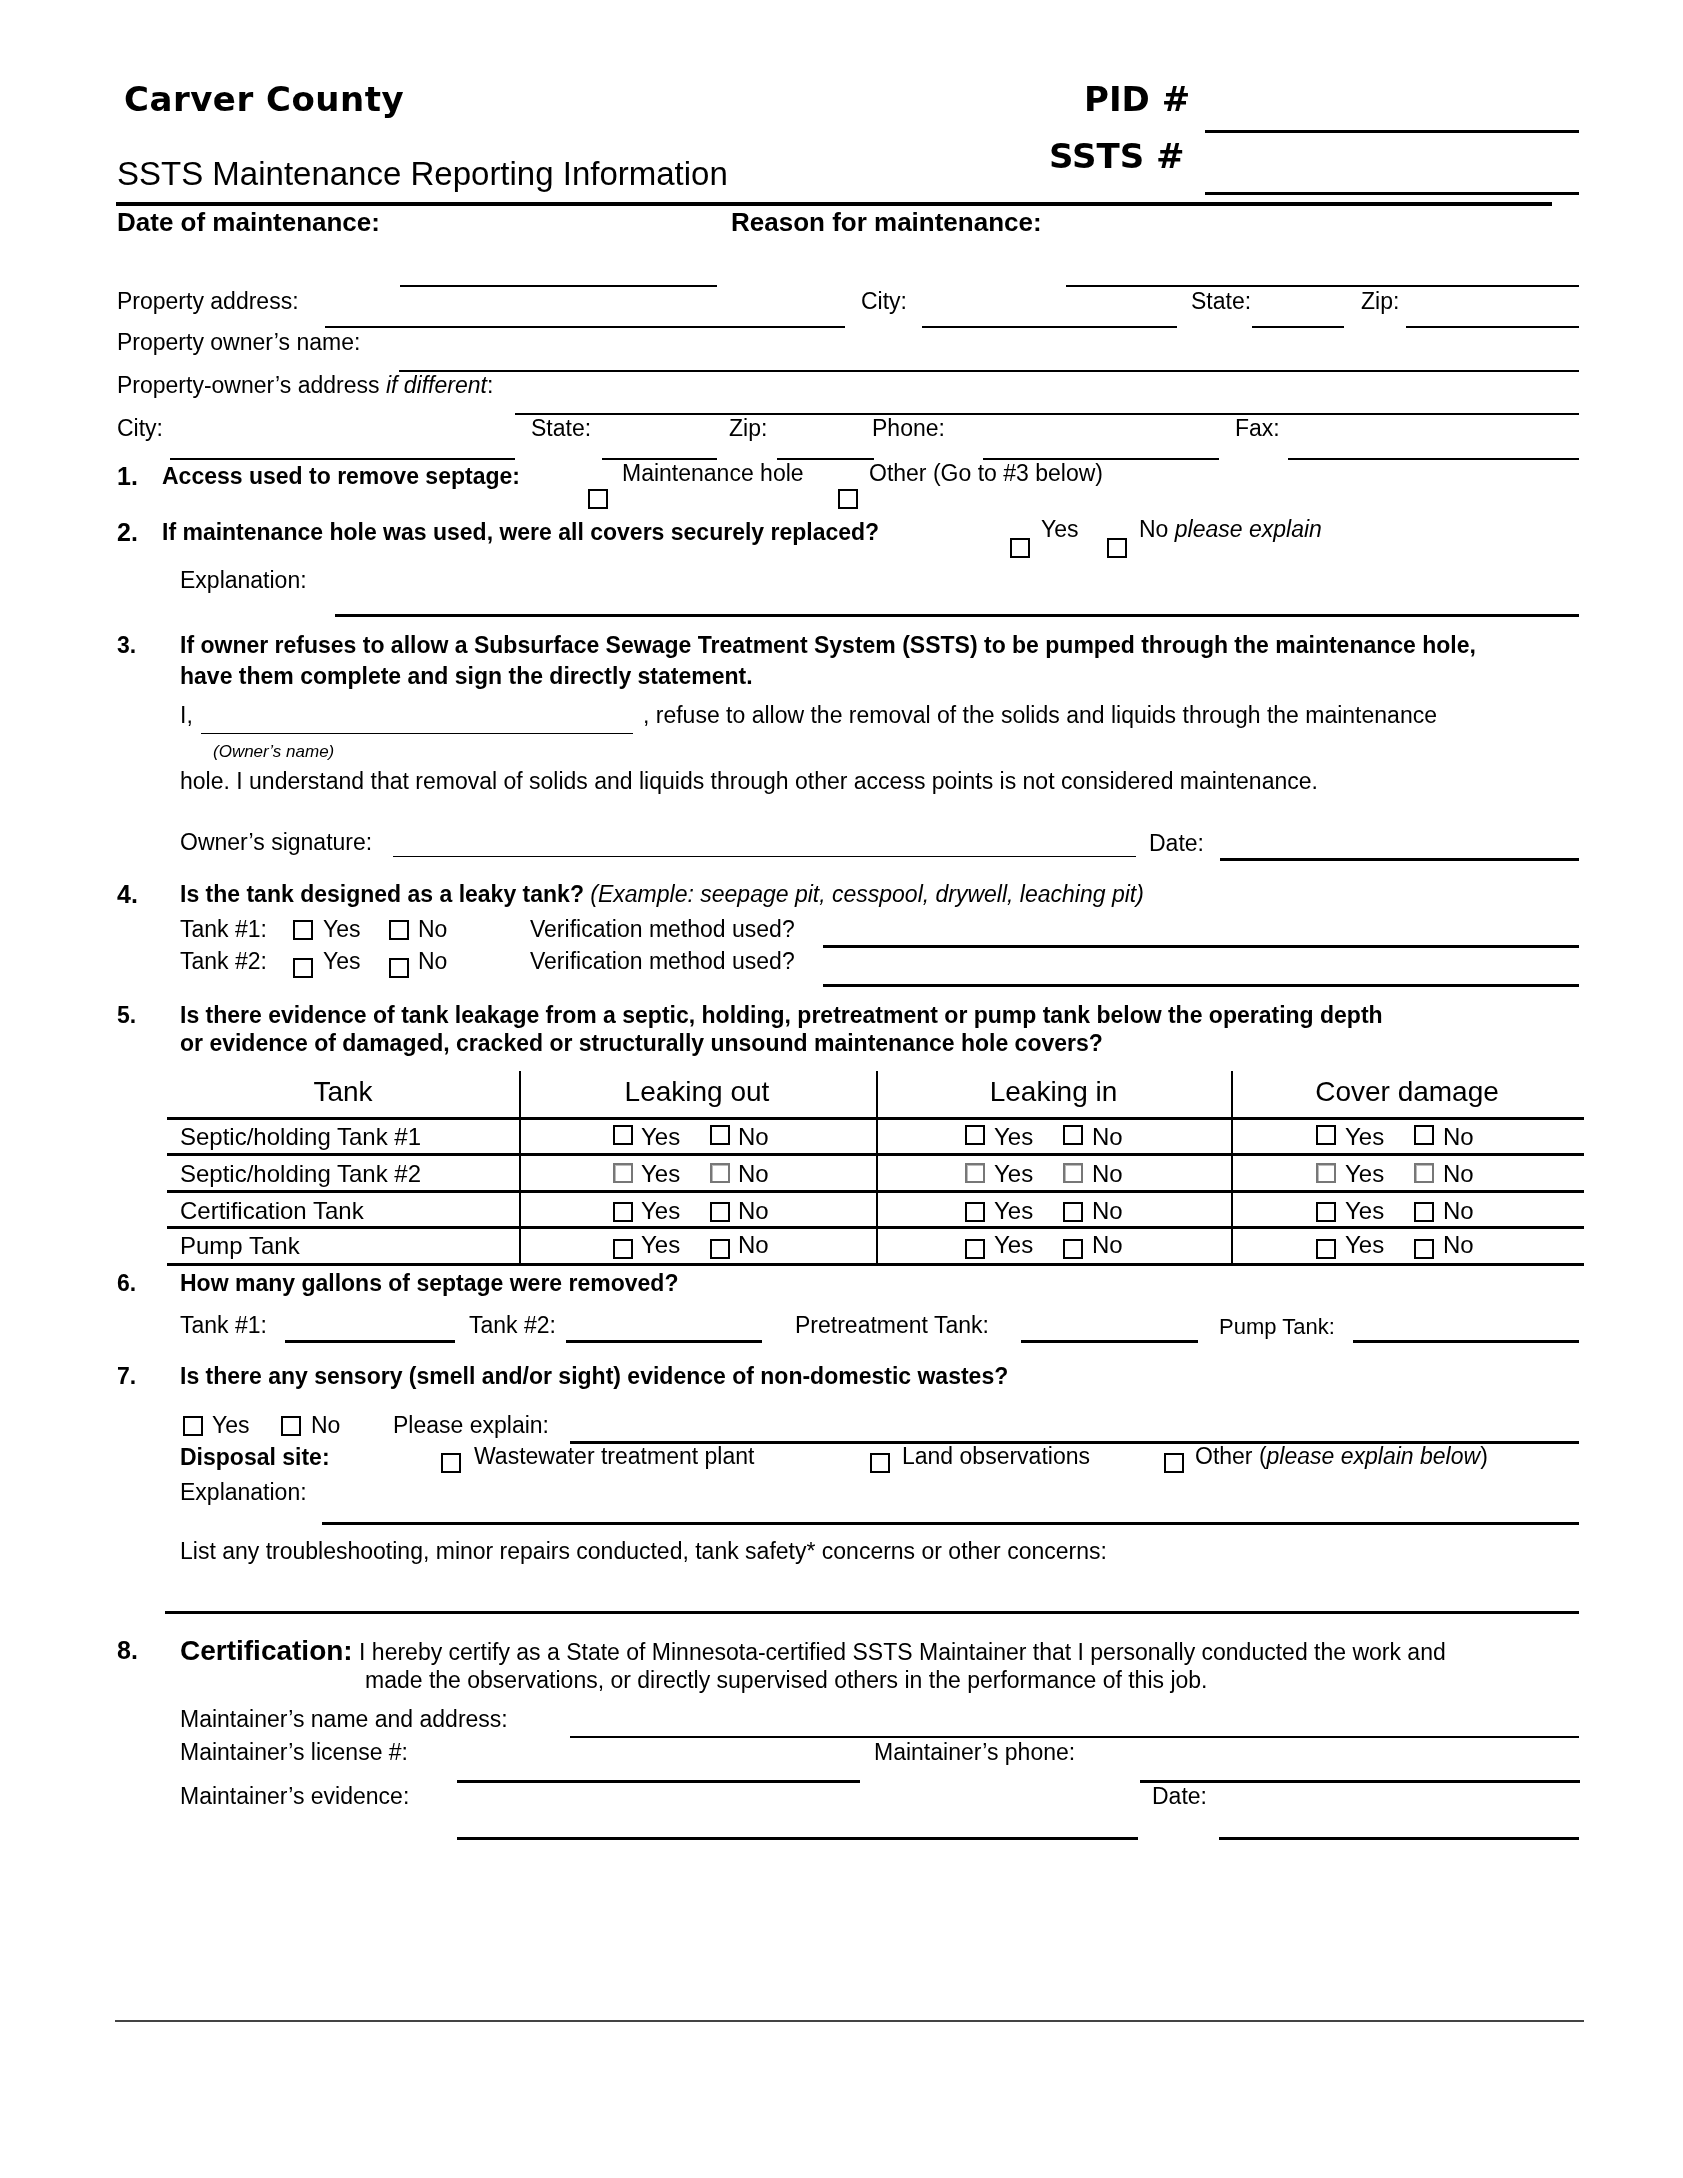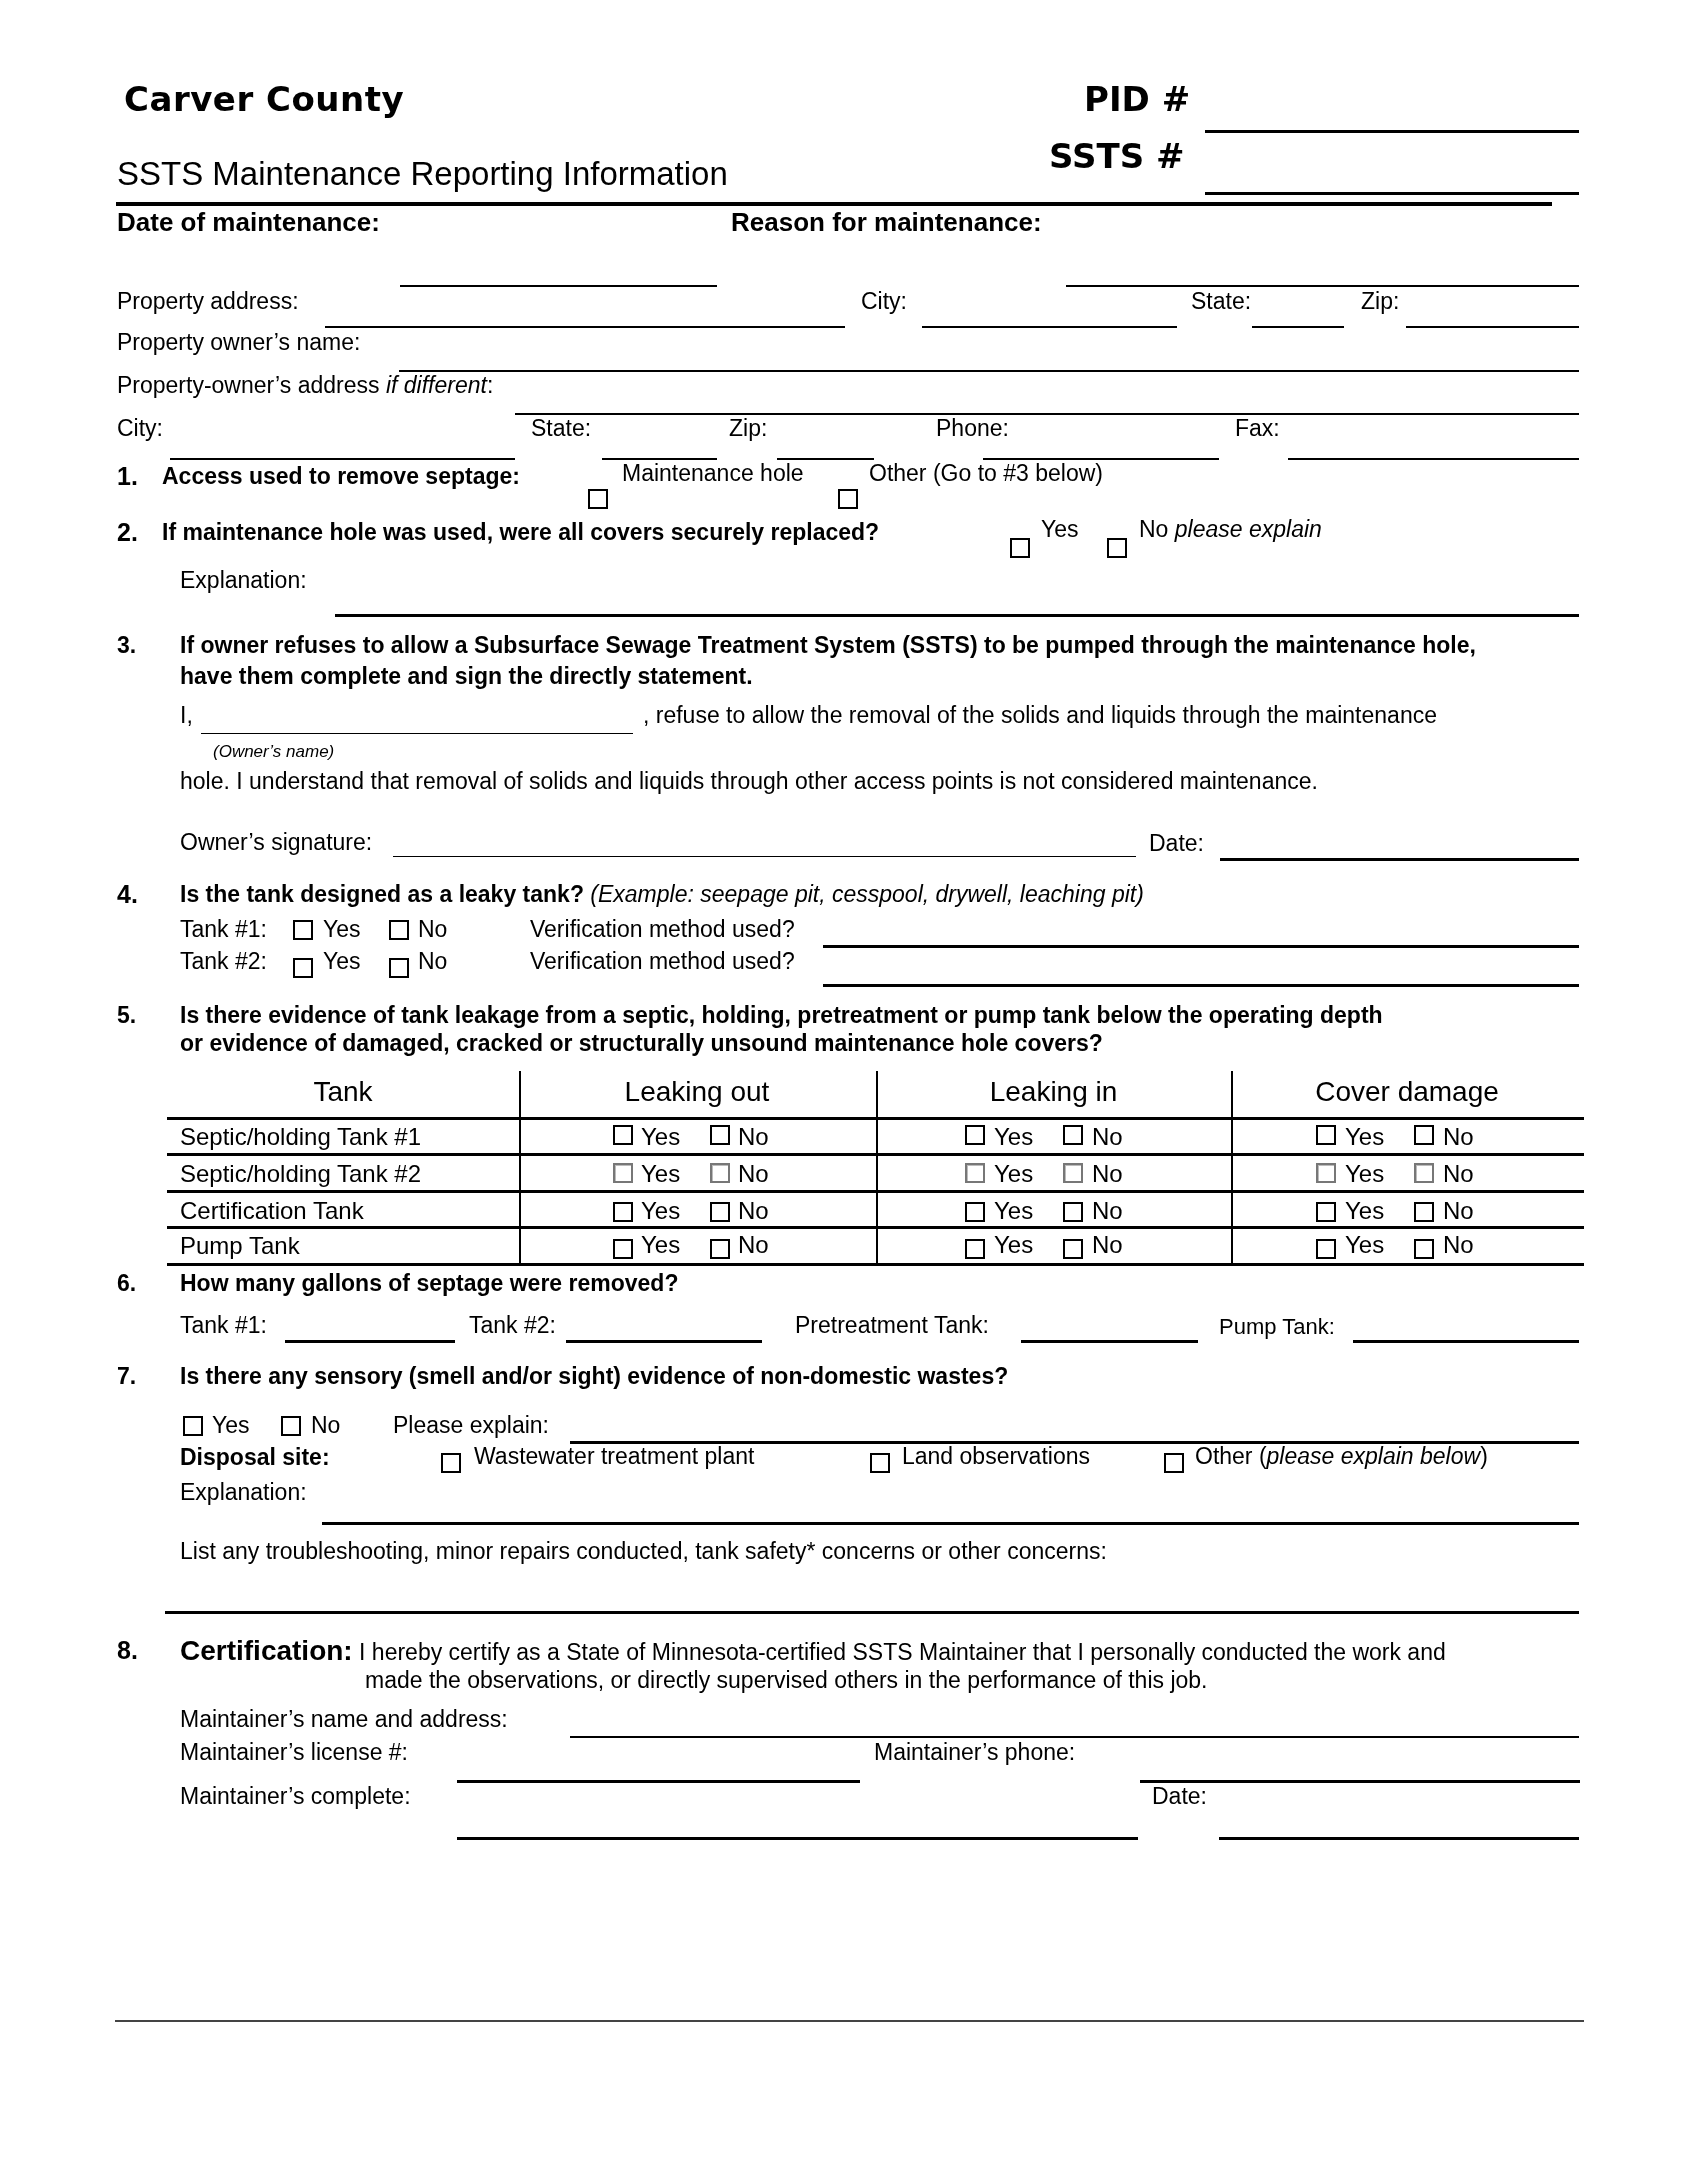--- a/index.html
+++ b/index.html
@@ -54,21 +54,21 @@
 
 <div class="abs t" style="left:117px; top:331px;">Property owner’s name:</div>
 <div class="line" style="left:399px; top:370px; width:1180px;"></div>
 
 <div class="abs t" style="left:117px; top:374px;"><span>Property-owner’s address </span><span class="it">if different</span><span>:</span></div>
 <div class="line" style="left:515px; top:413px; width:1064px;"></div>
 
 <div class="abs t" style="left:117px; top:417px;">City:</div>
 <div class="abs t" style="left:531px; top:417px;">State:</div>
 <div class="abs t" style="left:729px; top:417px;">Zip:</div>
-<div class="abs t" style="left:936px; top:417px;">Phone:</div>
+<div class="abs t" style="left:872px; top:417px;">Phone:</div>
 <div class="abs t" style="left:1235px; top:417px;">Fax:</div>
 <div class="line" style="left:170px; top:458px; width:345px;"></div>
 <div class="line" style="left:602px; top:458px; width:115px;"></div>
 <div class="line" style="left:777px; top:458px; width:97px;"></div>
 <div class="line" style="left:983px; top:458px; width:236px;"></div>
 <div class="line" style="left:1288px; top:458px; width:291px;"></div>
 
 <div class="abs num" style="left:117px; top:464px;">1.</div>
 <div class="abs q" style="left:162px; top:465px;">Access used to remove septage:</div>
 <div class="abs t" style="left:622px; top:462px;">Maintenance hole</div>
@@ -233,19 +233,19 @@
 <div class="abs t" style="left:365px; top:1669px;">made the observations, or directly supervised others in the performance of this job.</div>
 
 <div class="abs t" style="left:180px; top:1708px;">Maintainer’s name and address:</div>
 <div class="line" style="left:570px; top:1736px; width:1009px;"></div>
 
 <div class="abs t" style="left:180px; top:1741px;">Maintainer’s license #:</div>
 <div class="abs t" style="left:874px; top:1741px;">Maintainer’s phone:</div>
 <div class="line thick" style="left:457px; top:1780px; width:403px;"></div>
 <div class="line thick" style="left:1140px; top:1780px; width:440px;"></div>
 
-<div class="abs t" style="left:180px; top:1785px;">Maintainer’s complete:</div>
+<div class="abs t" style="left:180px; top:1785px;">Maintainer’s evidence:</div>
 <div class="abs t" style="left:1152px; top:1785px;">Date:</div>
 <div class="line thick" style="left:457px; top:1837px; width:681px;"></div>
 <div class="line thick" style="left:1219px; top:1837px; width:360px;"></div>
 
 <div class="line" style="left:115px; top:2020px; width:1469px; border-top:2px solid #444;"></div>
 
 
 </body></html>

